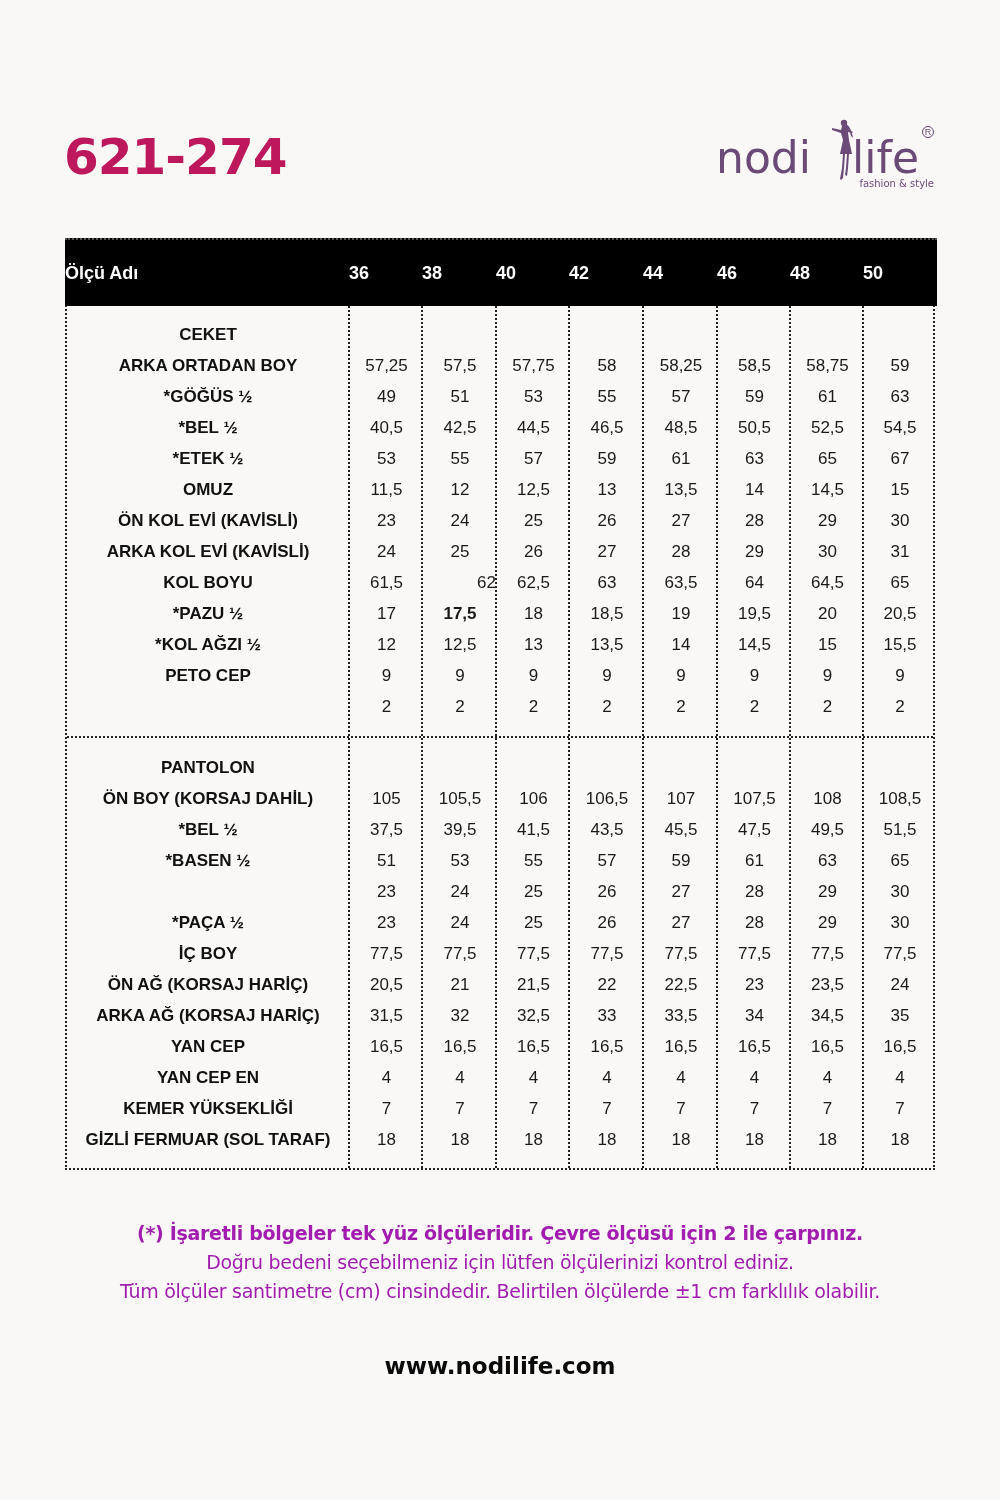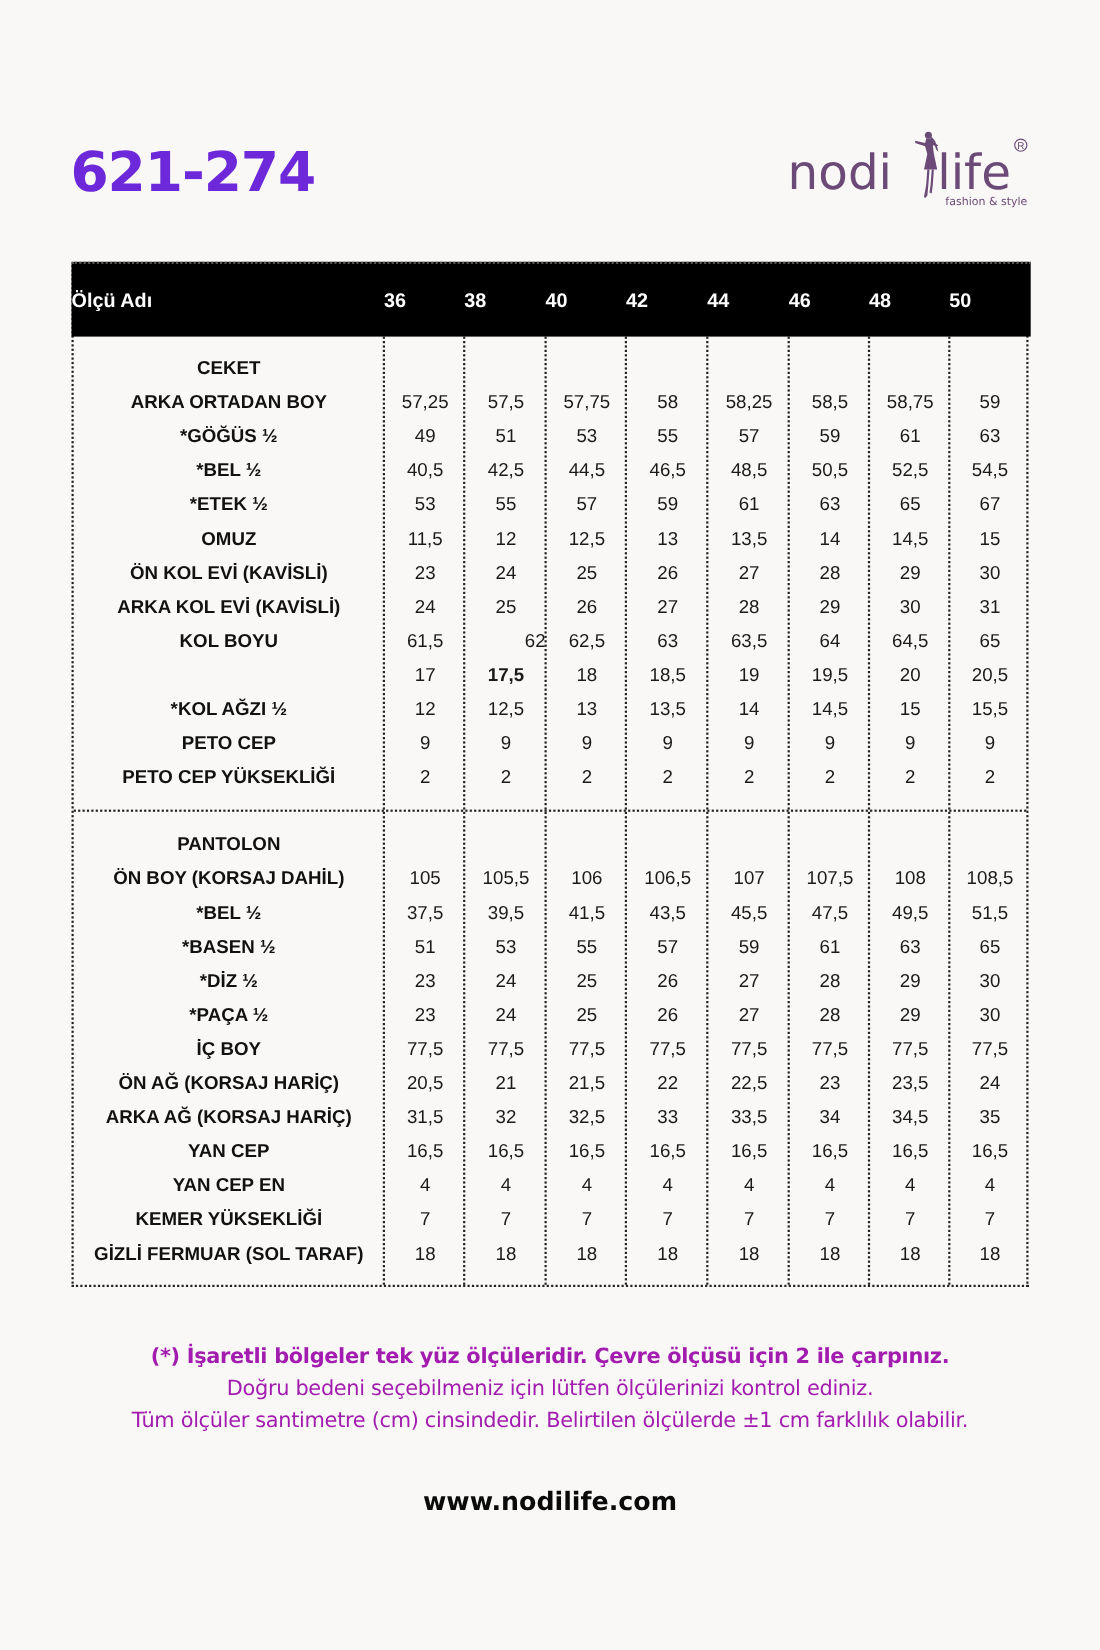--- a/index.html
+++ b/index.html
@@ -8,21 +8,21 @@
     background: #f9f8f6;
     position: relative;
     overflow: hidden;
     font-family: "Liberation Sans", sans-serif;
     color: #111;
   }
   .product-code {
     position: absolute; left: 64px; top: 128px;
     font-family: "DejaVu Sans", sans-serif;
     font-weight: bold; font-size: 50px; letter-spacing: -1px;
-    color: #6d28d9;
+    color: #be185d;
   }
   .logo {
     position: absolute; left: 716px; top: 118px; width: 230px; height: 80px;
   }
   .logo-word {
     position: absolute; top: 14px;
     font-family: "DejaVu Sans", sans-serif;
     font-size: 44px; color: #6b4a78; letter-spacing: 0px;
   }
   .logo-left { left: 0px; }
@@ -217,20 +217,21 @@
         <div class="cell" style="left: 284px; width: 71px;">61,5</div>
         <div class="cell" style="left: 357px; width: 72px; text-align: right;">62</div>
         <div class="cell" style="left: 431px; width: 71px;">62,5</div>
         <div class="cell" style="left: 504px; width: 72px;">63</div>
         <div class="cell" style="left: 578px; width: 72px;">63,5</div>
         <div class="cell" style="left: 652px; width: 71px;">64</div>
         <div class="cell" style="left: 725px; width: 71px;">64,5</div>
         <div class="cell" style="left: 798px; width: 70px;">65</div>
       </div>
       <div class="row" style="top: 360px;">
+        <div class="cell label" style="left: 0px; width: 282px;">*PAZU ½</div>
         <div class="cell" style="left: 284px; width: 71px;">17</div>
         <div class="cell" style="left: 357px; width: 72px; font-weight: bold;">17,5</div>
         <div class="cell" style="left: 431px; width: 71px;">18</div>
         <div class="cell" style="left: 504px; width: 72px;">18,5</div>
         <div class="cell" style="left: 578px; width: 72px;">19</div>
         <div class="cell" style="left: 652px; width: 71px;">19,5</div>
         <div class="cell" style="left: 725px; width: 71px;">20</div>
         <div class="cell" style="left: 798px; width: 70px;">20,5</div>
       </div>
       <div class="row" style="top: 391px;">
@@ -249,21 +250,20 @@
         <div class="cell" style="left: 284px; width: 71px;">9</div>
         <div class="cell" style="left: 357px; width: 72px;">9</div>
         <div class="cell" style="left: 431px; width: 71px;">9</div>
         <div class="cell" style="left: 504px; width: 72px;">9</div>
         <div class="cell" style="left: 578px; width: 72px;">9</div>
         <div class="cell" style="left: 652px; width: 71px;">9</div>
         <div class="cell" style="left: 725px; width: 71px;">9</div>
         <div class="cell" style="left: 798px; width: 70px;">9</div>
       </div>
       <div class="row" style="top: 453px;">
-        <div class="cell label" style="left: 0px; width: 282px;">PETO CEP YÜKSEKLİĞİ</div>
         <div class="cell" style="left: 284px; width: 71px;">2</div>
         <div class="cell" style="left: 357px; width: 72px;">2</div>
         <div class="cell" style="left: 431px; width: 71px;">2</div>
         <div class="cell" style="left: 504px; width: 72px;">2</div>
         <div class="cell" style="left: 578px; width: 72px;">2</div>
         <div class="cell" style="left: 652px; width: 71px;">2</div>
         <div class="cell" style="left: 725px; width: 71px;">2</div>
         <div class="cell" style="left: 798px; width: 70px;">2</div>
       </div>
       <div class="row" style="top: 514px;">
@@ -296,21 +296,20 @@
         <div class="cell" style="left: 284px; width: 71px;">51</div>
         <div class="cell" style="left: 357px; width: 72px;">53</div>
         <div class="cell" style="left: 431px; width: 71px;">55</div>
         <div class="cell" style="left: 504px; width: 72px;">57</div>
         <div class="cell" style="left: 578px; width: 72px;">59</div>
         <div class="cell" style="left: 652px; width: 71px;">61</div>
         <div class="cell" style="left: 725px; width: 71px;">63</div>
         <div class="cell" style="left: 798px; width: 70px;">65</div>
       </div>
       <div class="row" style="top: 638px;">
-        <div class="cell label" style="left: 0px; width: 282px;">*DİZ ½</div>
         <div class="cell" style="left: 284px; width: 71px;">23</div>
         <div class="cell" style="left: 357px; width: 72px;">24</div>
         <div class="cell" style="left: 431px; width: 71px;">25</div>
         <div class="cell" style="left: 504px; width: 72px;">26</div>
         <div class="cell" style="left: 578px; width: 72px;">27</div>
         <div class="cell" style="left: 652px; width: 71px;">28</div>
         <div class="cell" style="left: 725px; width: 71px;">29</div>
         <div class="cell" style="left: 798px; width: 70px;">30</div>
       </div>
       <div class="row" style="top: 669px;">

